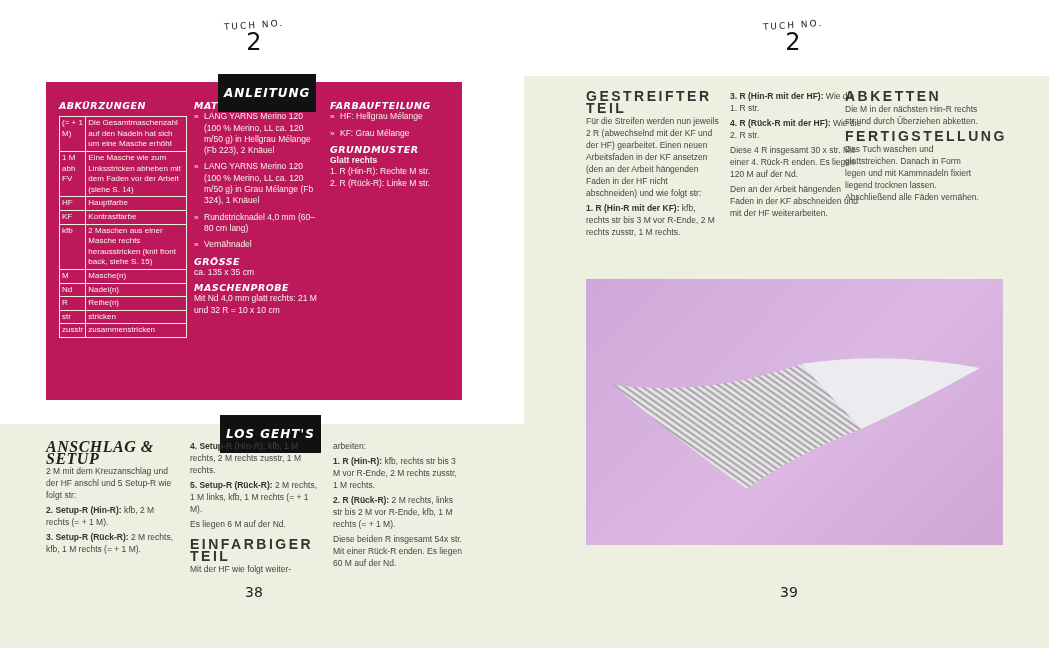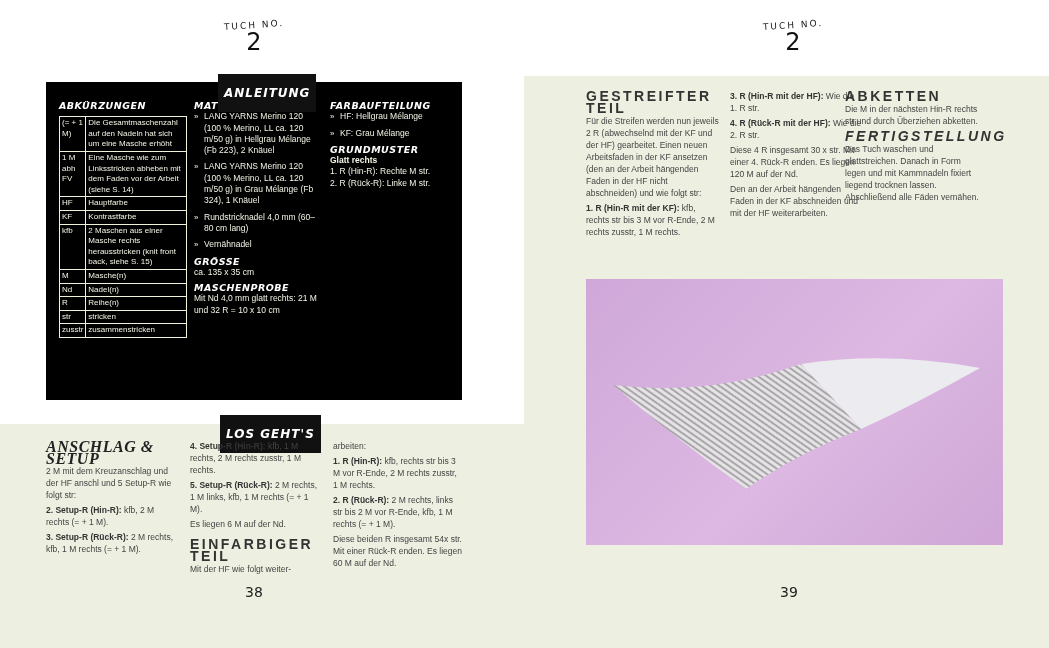--- a/index.html
+++ b/index.html
@@ -3,21 +3,21 @@
 <meta charset="utf-8">
 <style>
   * { box-sizing: border-box; margin: 0; padding: 0; }
   html, body { width: 1049px; height: 648px; overflow: hidden; }
   body { position: relative; background: #edefe0; font-family: "Liberation Sans", sans-serif; color: #333; }
   .white-left { position: absolute; left: 0; top: 0; width: 524px; height: 424px; background: #ffffff; }
   .white-right { position: absolute; left: 524px; top: 0; width: 525px; height: 76px; background: #ffffff; }
   .title-badge { position: absolute; text-align: center; width: 80px; }
   .title-badge .arc { font-family: "DejaVu Sans", sans-serif; font-size: 9px; letter-spacing: 2px; color: #222; display: block; }
   .title-badge .num { font-family: "DejaVu Sans", sans-serif; font-size: 24px; color: #111; display: block; margin-top: -2px; }
-  .green-box { position: absolute; left: 46px; top: 82px; width: 416px; height: 318px; background: #000000; color: #f3f5e6; }
+  .green-box { position: absolute; left: 46px; top: 82px; width: 416px; height: 318px; background: #be185d; color: #f3f5e6; }
   .label-tag { position: absolute; background: #111; color: #fff; font-family: "DejaVu Sans", sans-serif; font-style: italic; font-weight: bold; font-size: 12px; letter-spacing: 1px; padding: 12px 6px; }
   .hand-h { font-family: "DejaVu Sans", sans-serif; font-style: italic; font-weight: bold; font-size: 9.5px; letter-spacing: 0.5px; color: #ffffff; }
   .hand-h.dark { color: #222; }
   .col { position: absolute; font-size: 8.5px; line-height: 11.3px; }
   .abbr-table { border-collapse: collapse; width: 128px; font-size: 8px; line-height: 10.6px; margin-top: 5px; }
   .abbr-table td { border: 1px solid #eef2d8; padding: 1px 2px; vertical-align: top; color: #f3f5e6; }
   .abbr-table td.k { width: 21px; }
   .bul { position: relative; padding-left: 10px; margin-bottom: 5px; }
   .bul::before { content: "»"; position: absolute; left: 0; top: 0; font-size: 8px; }
   .sp { margin-top: 4px; }
@@ -153,21 +153,21 @@
 <div class="col body-txt" style="left:730px; top:90px; width:132px;">
   <p><b class="bb">3. R (Hin-R mit der HF):</b><span> Wie die 1. R str.</span></p>
   <p><b class="bb">4. R (Rück-R mit der HF):</b><span> Wie die 2. R str.</span></p>
   <p>Diese 4 R insgesamt 30 x str. Mit einer 4. Rück-R enden. Es liegen 120 M auf der Nd.</p>
   <p>Den an der Arbeit hängenden Faden in der KF abschneiden und mit der HF weiterarbeiten.</p>
 </div>
 
 <div class="col body-txt" style="left:845px; top:90px; width:135px;">
   <div class="caps-h">ABKETTEN</div>
   <p>Die M in der nächsten Hin-R rechts str und durch Überziehen abketten.</p>
-  <div class="caps-h" style="font-style:italic;">FERTIGSTELLUNG</div>
+  <div class="caps-h" style="">FERTIGSTELLUNG</div>
   <p>Das Tuch waschen und glattstreichen. Danach in Form legen und mit Kammnadeln fixiert liegend trocknen lassen. Abschließend alle Fäden vernähen.</p>
 </div>
 
 <div class="photo">
   <svg width="417" height="266" viewBox="0 0 417 266">
     <defs>
       <pattern id="stripes" width="5" height="5" patternUnits="userSpaceOnUse" patternTransform="rotate(35)">
         <rect width="5" height="5" fill="#e6e3e6"></rect>
         <rect width="5" height="2" fill="#a9a7aa"></rect>
       </pattern>

